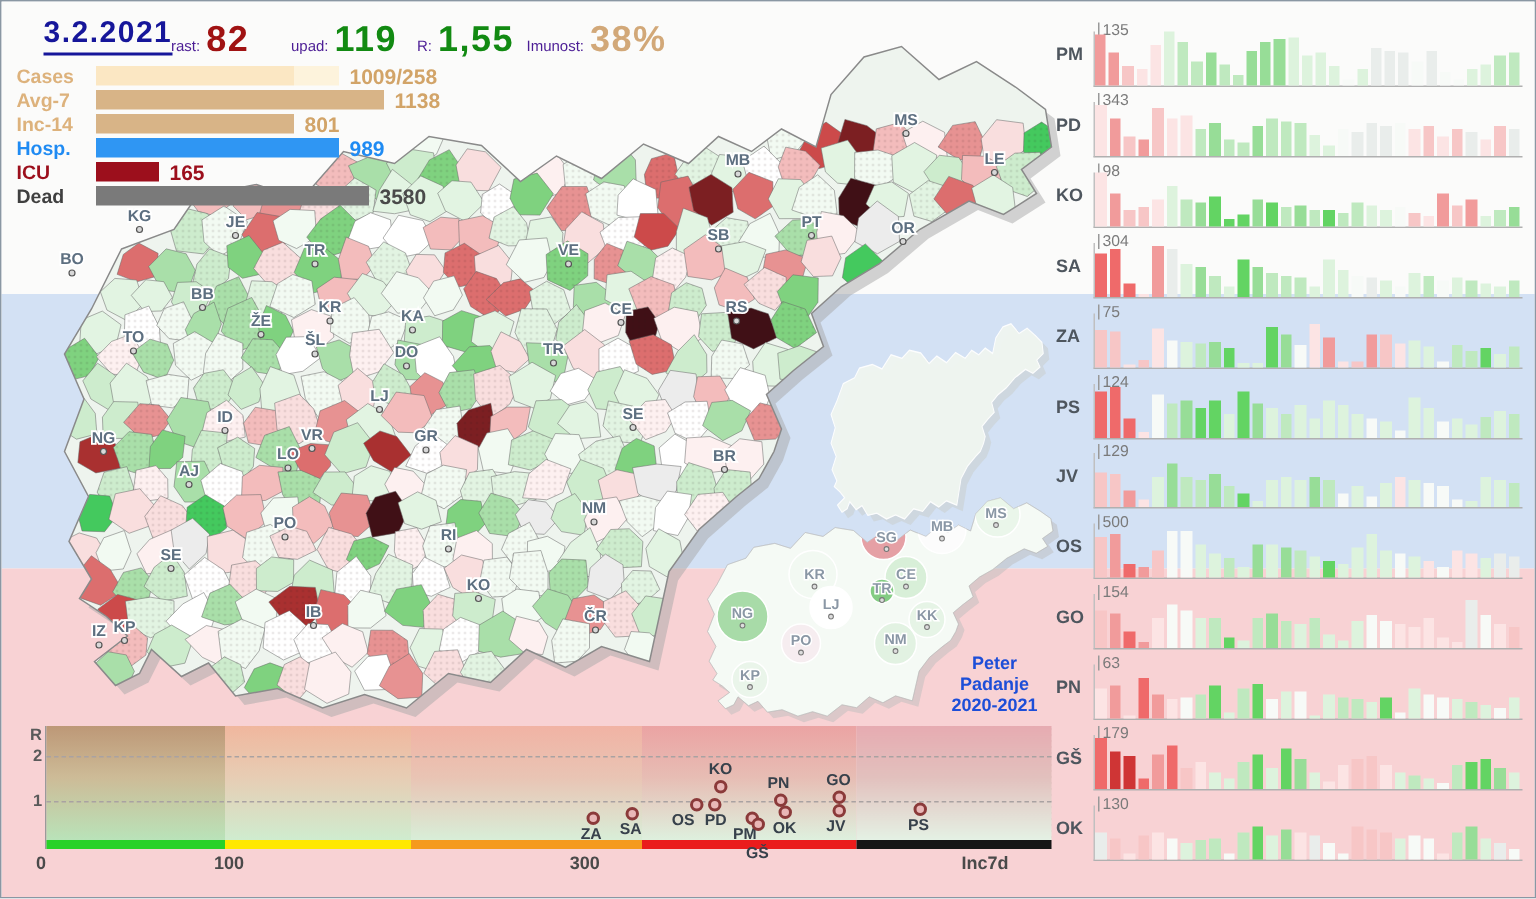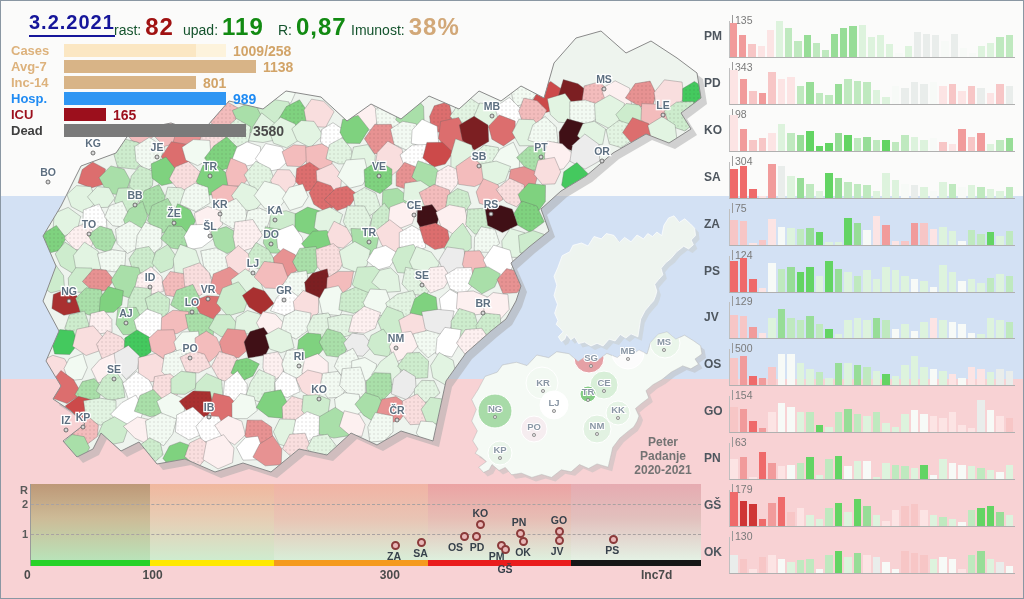--- a/index.html
+++ b/index.html
@@ -6,21 +6,21 @@
   body{width:1024px;height:599px;overflow:hidden;font-family:"Liberation Sans",sans-serif;background:#ffffff;}
   #page{position:relative;width:1024px;height:599px;border:1px solid #8a97a3;box-sizing:border-box;overflow:hidden;background:#fbfbfb;}
   .band{position:absolute;left:0;width:1024px;}
   #band-top{top:0;height:195px;background:#fbfbfa;}
   #band-mid{top:195px;height:183px;background:#d3e1f4;}
   #band-bot{top:378px;height:221px;background:#f8d2d4;}
 
   
   #date{position:absolute;left:28px;top:10px;font-size:20px;font-weight:bold;color:#16169a;border-bottom:2px solid #16169a;padding-bottom:1px;letter-spacing:1px;}
   .hstat{position:absolute;top:12px;white-space:nowrap;}
-  .hstat .hl{font-size:14px;color:#14532d;margin-right:4px;}
+  .hstat .hl{font-size:10px;color:#4c1d95;margin-right:4px;}
   .hstat .hv{font-size:24px;font-weight:bold;letter-spacing:1px;}
   #toggle{position:absolute;left:462px;top:7px;background:transparent;color:#2e4747;font-weight:bold;font-size:16px;font-family:"Liberation Sans",sans-serif;border:none;border-top:3px solid #2e4747;border-bottom:3px solid #2e4747;padding:2px 10px;cursor:pointer;letter-spacing:.5px;}
 
   
   .sb-label{position:absolute;left:10px;font-size:13px;font-weight:bold;white-space:nowrap;}
   .sb-bar{position:absolute;height:13px;}
   .sb-val{position:absolute;font-size:14px;font-weight:bold;white-space:nowrap;}
 
   
   #charts{position:absolute;left:700px;top:0;width:324px;height:599px;}
@@ -32,21 +32,21 @@
   
   #rplot{position:absolute;left:29px;top:483px;width:670px;height:82px;border-left:1px solid #9a9a9a;}
   .zoneband{position:absolute;top:0;height:76px;background-image:radial-gradient(rgba(120,90,70,.10) .8px,transparent .8px);background-size:4px 4px;}
   .gridline{position:absolute;left:0;width:670px;border-top:1px dashed #a9a2a2;height:0;}
   .strip{position:absolute;top:76px;height:6px;}
   .ylab{position:absolute;font-size:11px;font-weight:bold;color:#5a5a5a;}
   .xtick{position:absolute;top:567px;font-size:12px;font-weight:bold;color:#4a4a4a;}
   .pt{position:absolute;width:5px;height:5px;border-radius:50%;background:#e9b7b7;border:2px solid #8b3a3a;}
   .ptlab{position:absolute;font-size:10.5px;font-weight:bold;color:#37414b;white-space:nowrap;}
 
-  #signature{position:absolute;left:624px;top:434px;width:76px;text-align:center;font-size:12px;font-weight:bold;color:#737373;line-height:14px;}
+  #signature{position:absolute;left:624px;top:434px;width:76px;text-align:center;font-size:12px;font-weight:bold;color:#1d4ed8;line-height:14px;}
   #attribution{position:absolute;left:30px;top:578px;font-size:11.5px;color:#a2899f;}
   svg text{font-family:"Liberation Sans",sans-serif;}
 </style>
 </head>
 <body>
 
 <div id="page">
   <div class="band" id="band-top"></div>
   <div class="band" id="band-mid"></div>
   <div class="band" id="band-bot"></div>
@@ -646,22 +646,22 @@
         <text x="533" y="429" text-anchor="middle" font-size="9.5" font-weight="bold" fill="#8a97a5" stroke="#ffffff" stroke-width="2" paint-order="stroke">PO</text>
         <circle cx="533" cy="434" r="1.6" fill="#ddd" stroke="#777" stroke-width="0.7"></circle>
         <text x="499" y="452" text-anchor="middle" font-size="9.5" font-weight="bold" fill="#8a97a5" stroke="#ffffff" stroke-width="2" paint-order="stroke">KP</text>
         <circle cx="499" cy="457" r="1.6" fill="#ddd" stroke="#777" stroke-width="0.7"></circle>
       </g>
     </svg>
 
   <div id="date">3.2.2021</div>
   <div id="hstats">
       <span class="hstat" style="position: absolute; left: 113px; top: 12px; white-space: nowrap;"><span class="hl">rast:</span><span class="hv" style="color: rgb(160, 18, 18);">82</span></span>
-      <span class="hstat" style="position: absolute; left: 182px; top: 12px; white-space: nowrap;"><span class="hl">upad:</span><span class="hv" style="color: rgb(18, 138, 18);">119</span></span>
-      <span class="hstat" style="position: absolute; left: 277px; top: 12px; white-space: nowrap;"><span class="hl">R:</span><span class="hv" style="color: rgb(18, 138, 18);">0,87</span></span>
+      <span class="hstat" style="position: absolute; left: 193px; top: 12px; white-space: nowrap;"><span class="hl">upad:</span><span class="hv" style="color: rgb(18, 138, 18);">119</span></span>
+      <span class="hstat" style="position: absolute; left: 277px; top: 12px; white-space: nowrap;"><span class="hl">R:</span><span class="hv" style="color: rgb(18, 138, 18);">1,55</span></span>
       <span class="hstat" style="position: absolute; left: 350px; top: 12px; white-space: nowrap;"><span class="hl">Imunost:</span><span class="hv" style="color: rgb(210, 168, 120);">38%</span></span>
     </div>
 
   <div id="statbars">
       <div class="sb-label" style="top: 42px; color: rgb(221, 178, 124);">Cases</div>
       <div class="sb-bar" style="left: 63px; top: 43px; width: 132px; background: rgb(251, 231, 195);"></div>
       <div class="sb-bar" style="left: 195px; top: 43px; width: 30px; background: rgb(253, 243, 220);"></div>
       <div class="sb-val" style="left: 232px; top: 42px; color: rgb(210, 164, 104);">1009/258</div>
       <div class="sb-label" style="top: 58px; color: rgb(221, 178, 124);">Avg-7</div>
       <div class="sb-bar" style="left: 63px; top: 59px; width: 192px; background: rgb(216, 180, 135);"></div>

